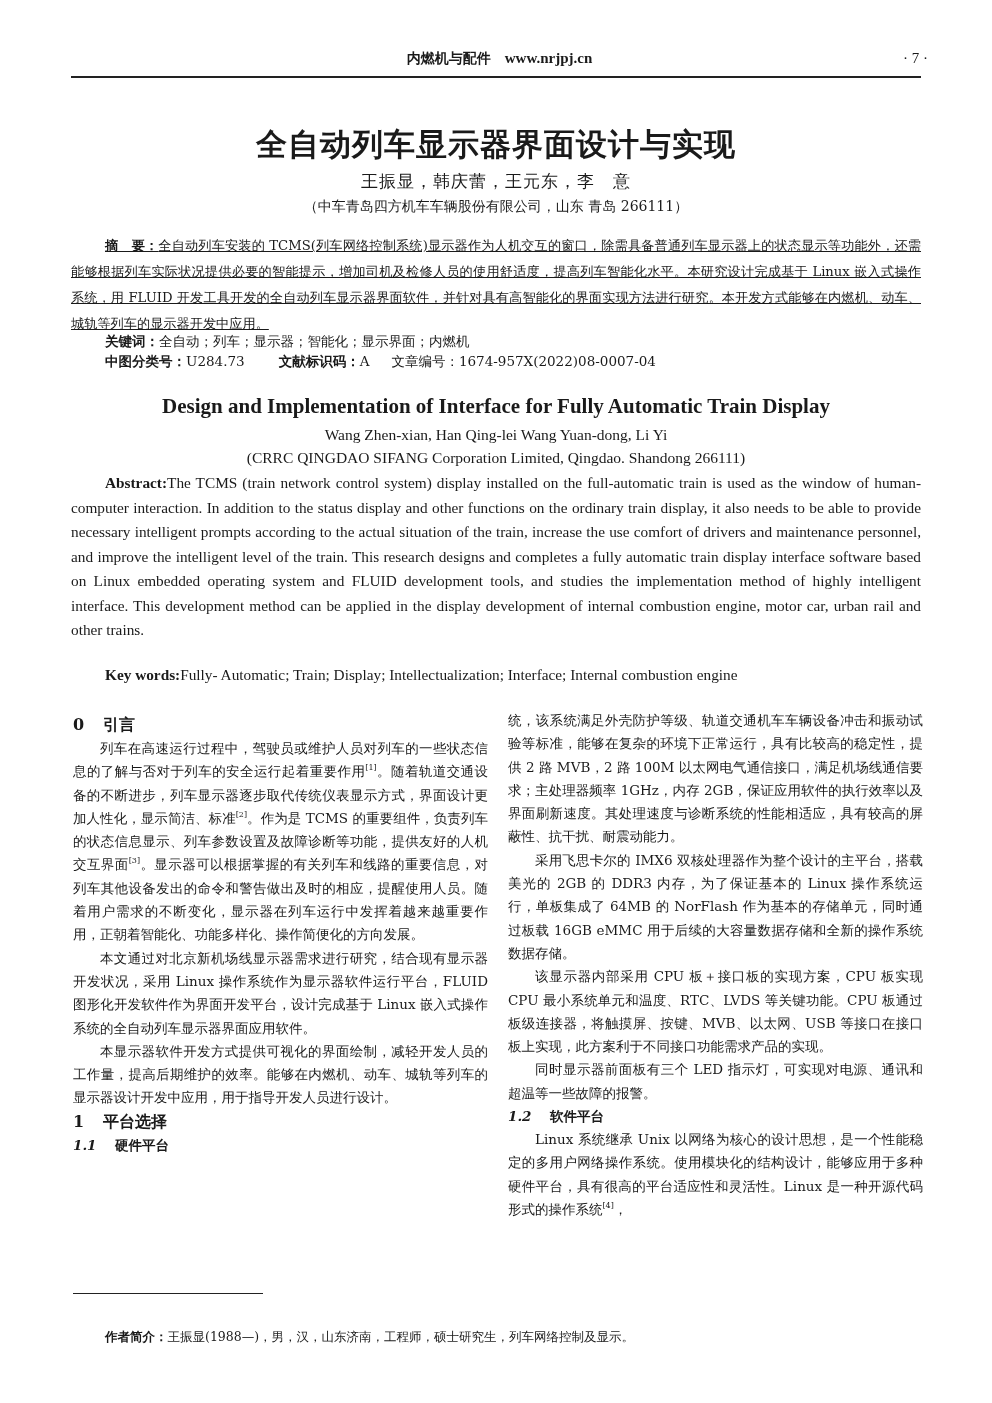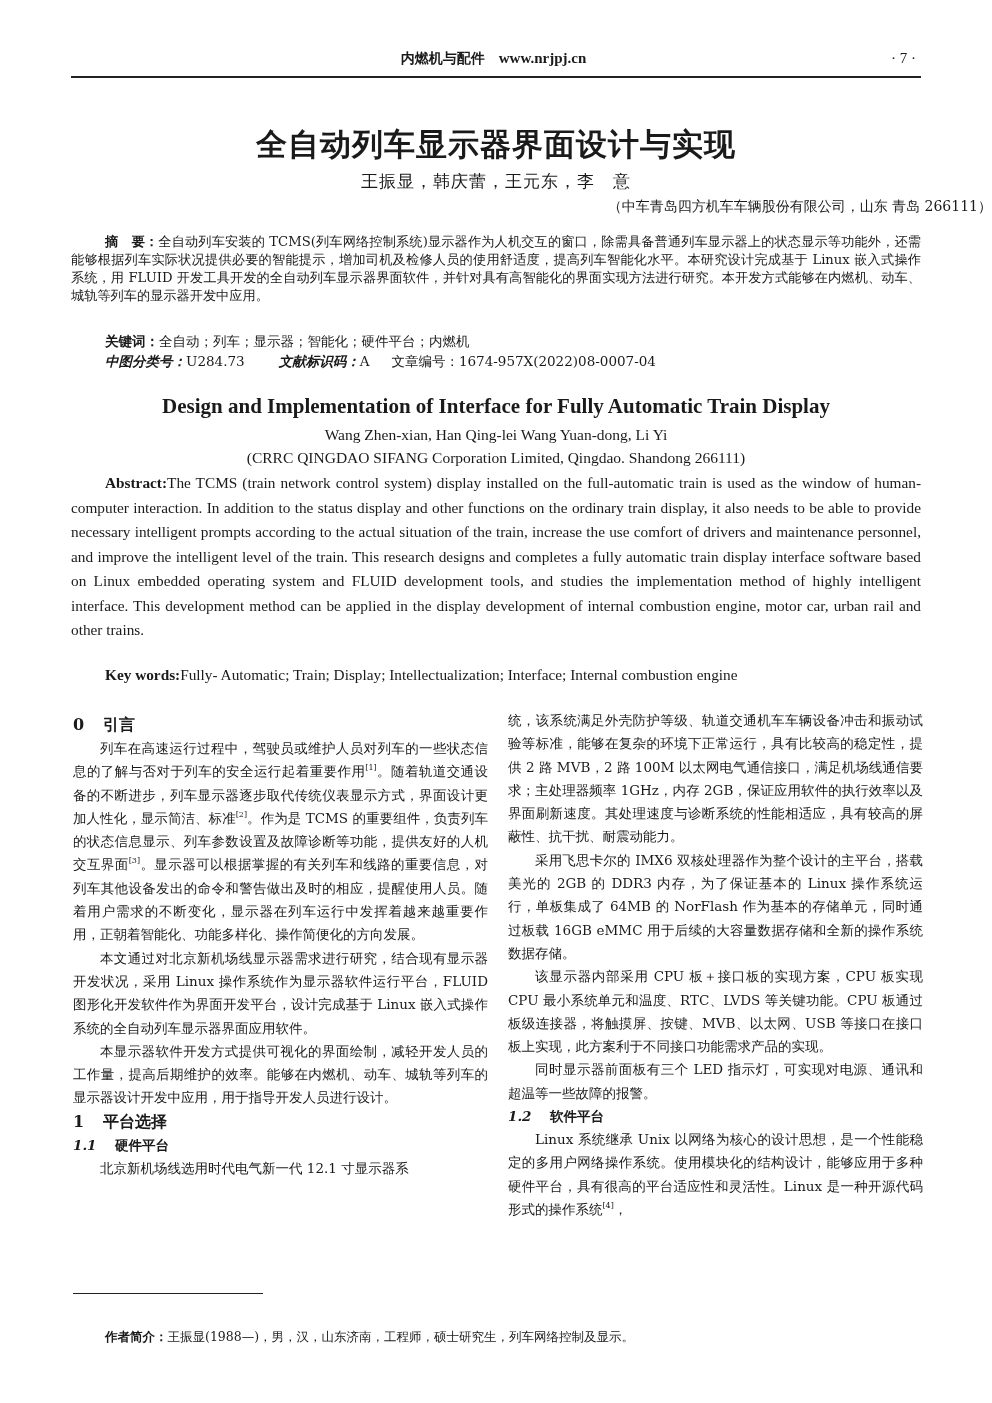--- a/index.html
+++ b/index.html
@@ -1,37 +1,37 @@
 <!DOCTYPE html>
 <html><head>
 <meta charset="utf-8">
 <style>
   html, body { margin: 0; padding: 0; background: #ffffff; }
   body { width: 992px; height: 1403px; position: relative; overflow: hidden; color: #1a1a1a;
          font-family: "DejaVu Serif", "Liberation Serif", serif; }
   .abs { position: absolute; }
-  .running-head { left: 71px; right: 76px; top: 50px; height: 22px; font-size: 14px; }
+  .running-head { left: 71px; right: 64px; top: 50px; height: 22px; font-size: 14px; }
   .rh-center { position: absolute; left: 0; right: 0; text-align: center; font-weight: bold;
                font-family: "DejaVu Sans", sans-serif; font-size: 14px; }
   .rh-center .url { font-family: "Liberation Serif", serif; font-weight: bold; margin-left: 14px; font-size: 15px; }
   .rh-page { position: absolute; right: 0; top: 0; font-family: "Liberation Serif", serif; font-size: 15px; }
   .head-rule { left: 71px; width: 850px; top: 76px; height: 0; border-top: 2.5px solid #222; }
 
   .title-cn { left: 0; right: 0; top: 124px; text-align: center; font-family: "DejaVu Sans", sans-serif;
               font-weight: bold; font-size: 31px; letter-spacing: 1px; }
   .authors-cn { left: 0; right: 0; top: 170px; text-align: center; font-size: 17px; letter-spacing: 1px; }
-  .affil-cn { left: 0; right: 0; top: 198px; text-align: right; font-size: 14px; }
+  .affil-cn { left: 0; right: 0; top: 198px; text-align: center; font-size: 14px; }
 
-  .abstract-cn { left: 71px; width: 850px; top: 233px; font-size: 13.2px; line-height: 18px; text-align: justify; }
+  .abstract-cn { left: 71px; width: 850px; top: 233px; font-size: 13.2px; line-height: 26px; text-align: justify; text-decoration: underline; }
   .abstract-cn .lbl { font-weight: bold; font-family: "DejaVu Sans", sans-serif; }
   .indent-lbl { padding-left: 34px; }
   .meta-line { left: 105px; top: 330px; font-size: 13.5px; line-height: 22.5px; }
   .meta-line .lbl { font-weight: bold; font-family: "DejaVu Sans", sans-serif; }
   .meta-line2 { left: 105px; top: 353px; font-size: 13.5px; white-space: nowrap; }
-  .meta-line2 .lbl { font-weight: bold; font-family: "DejaVu Sans", sans-serif; font-style: italic; }
+  .meta-line2 .lbl { font-weight: bold; font-family: "DejaVu Sans", sans-serif; }
   .meta-line2 .gap { display: inline-block; width: 34px; }
   .meta-line2 .gap2 { display: inline-block; width: 22px; }
 
   .title-en { left: 0; right: 0; top: 394px; text-align: center; font-family: "Liberation Serif", serif;
               font-weight: bold; font-size: 21px; }
   .authors-en { left: 0; right: 0; top: 426px; text-align: center; font-family: "Liberation Serif", serif; font-size: 15.5px; }
   .affil-en { left: 0; right: 0; top: 449px; text-align: center; font-family: "Liberation Serif", serif; font-size: 15.5px; }
   .abstract-en { left: 71px; width: 850px; top: 471px; font-family: "Liberation Serif", serif; font-size: 15.3px;
                  line-height: 24.5px; text-align: justify; text-indent: 34px; }
   .abstract-en .lbl, .keywords-en .lbl { font-weight: bold; }
@@ -64,21 +64,21 @@
 <div class="abs head-rule"></div>
 
 <div class="abs title-cn">全自动列车显示器界面设计与实现</div>
 <div class="abs authors-cn">王振显，韩庆蕾，王元东，李　意</div>
 <div class="abs affil-cn">（中车青岛四方机车车辆股份有限公司，山东 青岛 266111）</div>
 
 <div class="abs abstract-cn">
   <span class="lbl indent-lbl">摘　要：</span><span>全自动列车安装的 TCMS(列车网络控制系统)显示器作为人机交互的窗口，除需具备普通列车显示器上的状态显示等功能外，还需能够根据列车实际状况提供必要的智能提示，增加司机及检修人员的使用舒适度，提高列车智能化水平。本研究设计完成基于 Linux 嵌入式操作系统，用 FLUID 开发工具开发的全自动列车显示器界面软件，并针对具有高智能化的界面实现方法进行研究。本开发方式能够在内燃机、动车、城轨等列车的显示器开发中应用。</span>
 </div>
 <div class="abs meta-line">
-  <span class="lbl">关键词：</span><span>全自动；列车；显示器；智能化；硬件平台；内燃机</span>
+  <span class="lbl">关键词：</span><span>全自动；列车；显示器；智能化；显示界面；内燃机</span>
 </div>
 <div class="abs meta-line2">
   <span class="lbl">中图分类号：</span><span>U284.73</span><span class="gap"></span><span class="lbl">文献标识码：</span><span>A</span><span class="gap2"></span><span style="font-family:'DejaVu Sans',sans-serif;">文章编号：</span><span>1674-957X(2022)08-0007-04</span>
 </div>
 
 <div class="abs title-en">Design and Implementation of Interface for Fully Automatic Train Display</div>
 <div class="abs authors-en">Wang Zhen-xian, Han Qing-lei Wang Yuan-dong, Li Yi</div>
 <div class="abs affil-en">(CRRC QINGDAO SIFANG Corporation Limited, Qingdao. Shandong 266111)</div>
 <div class="abs abstract-en">
   <span class="lbl">Abstract:</span><span>The TCMS (train network control system) display installed on the full-automatic train is used as the window of human-computer interaction. In addition to the status display and other functions on the ordinary train display, it also needs to be able to provide necessary intelligent prompts according to the actual situation of the train, increase the use comfort of drivers and maintenance personnel, and improve the intelligent level of the train. This research designs and completes a fully automatic train display interface software based on Linux embedded operating system and FLUID development tools, and studies the implementation method of highly intelligent interface. This development method can be applied in the display development of internal combustion engine, motor car, urban rail and other trains.</span>
@@ -93,21 +93,20 @@
   </div>
   <p><span>列车在高速运行过程中，驾驶员或维护人员对列车的一些状态信息的了解与否对于列车的安全运行起着重要作用</span><sup>[1]</sup><span>。随着轨道交通设备的不断进步，列车显示器逐步取代传统仪表显示方式，界面设计更加人性化，显示简洁、标准</span><sup>[2]</sup><span>。作为是 TCMS 的重要组件，负责列车的状态信息显示、列车参数设置及故障诊断等功能，提供友好的人机交互界面</span><sup>[3]</sup><span>。显示器可以根据掌握的有关列车和线路的重要信息，对列车其他设备发出的命令和警告做出及时的相应，提醒使用人员。随着用户需求的不断变化，显示器在列车运行中发挥着越来越重要作用，正朝着智能化、功能多样化、操作简便化的方向发展。</span></p>
   <p>本文通过对北京新机场线显示器需求进行研究，结合现有显示器开发状况，采用 Linux 操作系统作为显示器软件运行平台，FLUID 图形化开发软件作为界面开发平台，设计完成基于 Linux 嵌入式操作系统的全自动列车显示器界面应用软件。</p>
   <p>本显示器软件开发方式提供可视化的界面绘制，减轻开发人员的工作量，提高后期维护的效率。能够在内燃机、动车、城轨等列车的显示器设计开发中应用，用于指导开发人员进行设计。</p>
   <div class="h1">
     <span class="num">1</span><span>平台选择</span>
   </div>
   <div class="h2">
     <span class="num">1.1</span><span>硬件平台</span>
   </div>
-  <p>北京新机场线选用时代电气新一代 12.1 寸显示器系</p>
 </div>
 
 <div class="abs col col-right">
   <p class="noindent">统，该系统满足外壳防护等级、轨道交通机车车辆设备冲击和振动试验等标准，能够在复杂的环境下正常运行，具有比较高的稳定性，提供 2 路 MVB，2 路 100M 以太网电气通信接口，满足机场线通信要求；主处理器频率 1GHz，内存 2GB，保证应用软件的执行效率以及界面刷新速度。其处理速度与诊断系统的性能相适应，具有较高的屏蔽性、抗干扰、耐震动能力。</p>
   <p>采用飞思卡尔的 IMX6 双核处理器作为整个设计的主平台，搭载美光的 2GB 的 DDR3 内存，为了保证基本的 Linux 操作系统运行，单板集成了 64MB 的 NorFlash 作为基本的存储单元，同时通过板载 16GB eMMC 用于后续的大容量数据存储和全新的操作系统数据存储。</p>
   <p>该显示器内部采用 CPU 板＋接口板的实现方案，CPU 板实现 CPU 最小系统单元和温度、RTC、LVDS 等关键功能。CPU 板通过板级连接器，将触摸屏、按键、MVB、以太网、USB 等接口在接口板上实现，此方案利于不同接口功能需求产品的实现。</p>
   <p>同时显示器前面板有三个 LED 指示灯，可实现对电源、通讯和超温等一些故障的报警。</p>
   <div class="h2">
     <span class="num">1.2</span><span>软件平台</span>
   </div>

